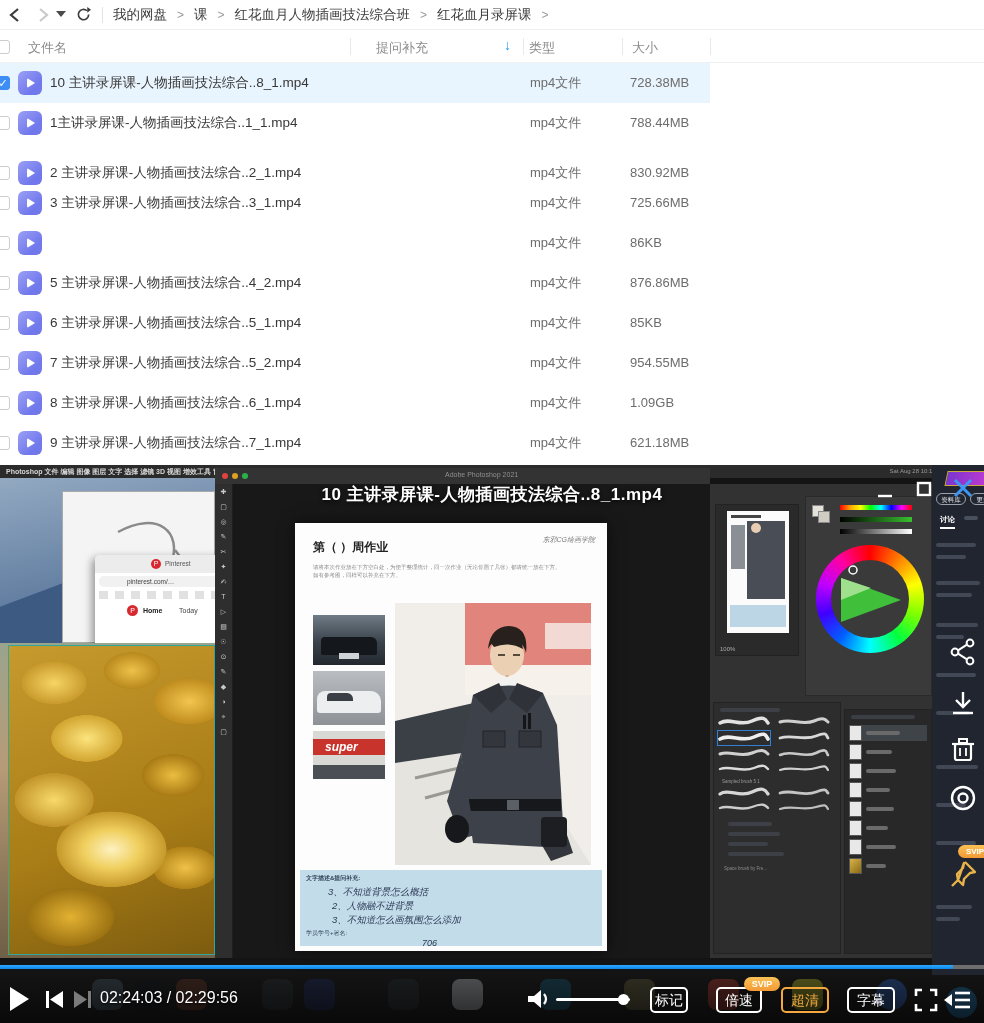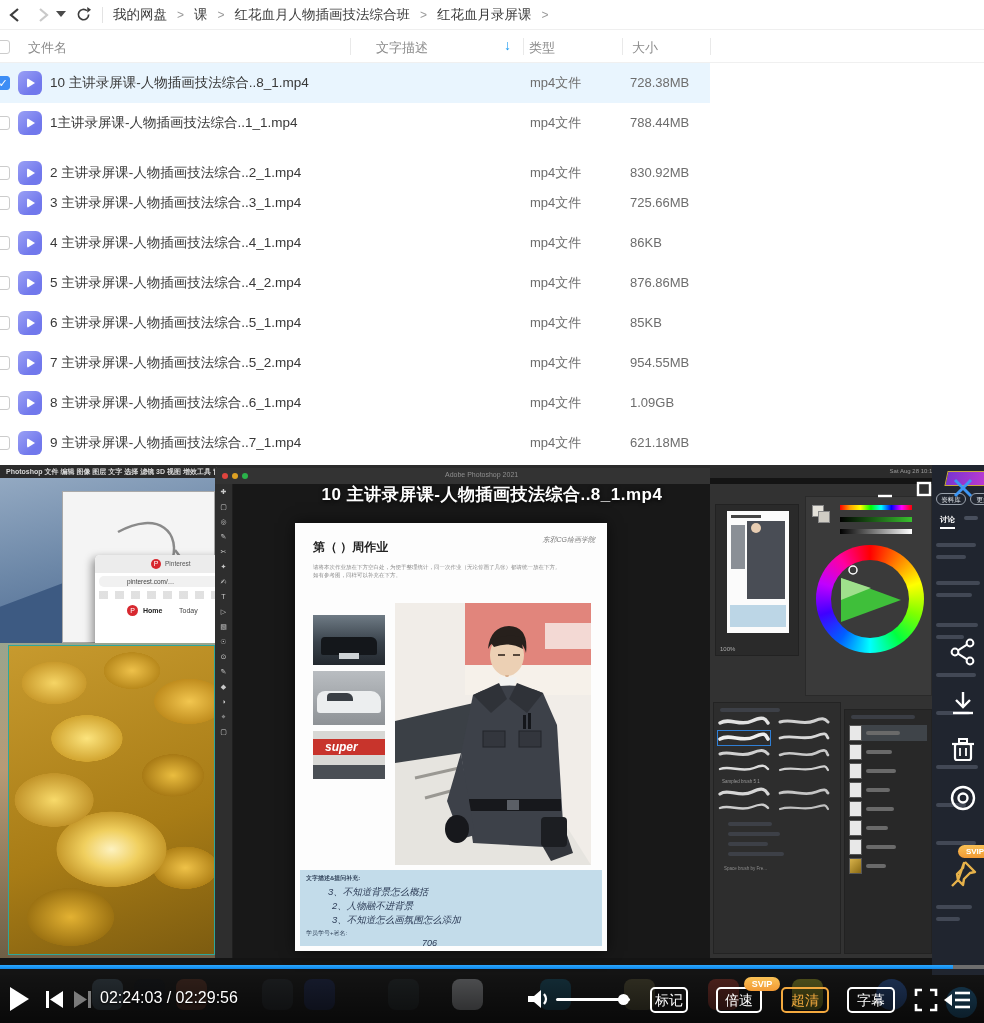--- a/index.html
+++ b/index.html
@@ -99,21 +99,21 @@
       <span class="sep">&gt;</span>
       <span class="ci">红花血月录屏课</span>
       <span class="sep">&gt;</span>
     </div>
   </div>
 
   <div class="thead">
     <span class="cb" style="left:-4px;top:10px"></span>
     <span class="abs" style="left:28px;top:9px">文件名</span>
     <span class="hdiv" style="left:350px"></span>
-    <span class="abs" style="left:376px;top:9px">文字描述</span>
+    <span class="abs" style="left:376px;top:9px">提问补充</span>
     <span class="abs" style="left:504px;top:7px;color:#1c9bf0;font-size:14px;font-weight:bold">↓</span>
     <span class="hdiv" style="left:523px"></span>
     <span class="abs" style="left:529px;top:9px">类型</span>
     <span class="hdiv" style="left:622px"></span>
     <span class="abs" style="left:632px;top:9px">大小</span>
     <span class="hdiv" style="left:710px"></span>
   </div>
 
   <div class="frow selected" style="top:63px">
     <span class="cb on" style="left:-4px;top:13px">✓</span>
@@ -139,21 +139,20 @@
   <div class="frow" style="top:183px">
     <span class="cb" style="left:-4px;top:13px"></span>
     <span class="ficon"></span>
     <span class="fname">3 主讲录屏课-人物插画技法综合..3_1.mp4</span>
     <span class="ftype">mp4文件</span>
     <span class="fsize">725.66MB</span>
   </div>
   <div class="frow" style="top:223px">
     <span class="cb" style="left:-4px;top:13px"></span>
     <span class="ficon"></span>
-    <span class="fname">4 主讲录屏课-人物插画技法综合..4_1.mp4</span>
     <span class="ftype">mp4文件</span>
     <span class="fsize">86KB</span>
   </div>
   <div class="frow" style="top:263px">
     <span class="cb" style="left:-4px;top:13px"></span>
     <span class="ficon"></span>
     <span class="fname">5 主讲录屏课-人物插画技法综合..4_2.mp4</span>
     <span class="ftype">mp4文件</span>
     <span class="fsize">876.86MB</span>
   </div>

